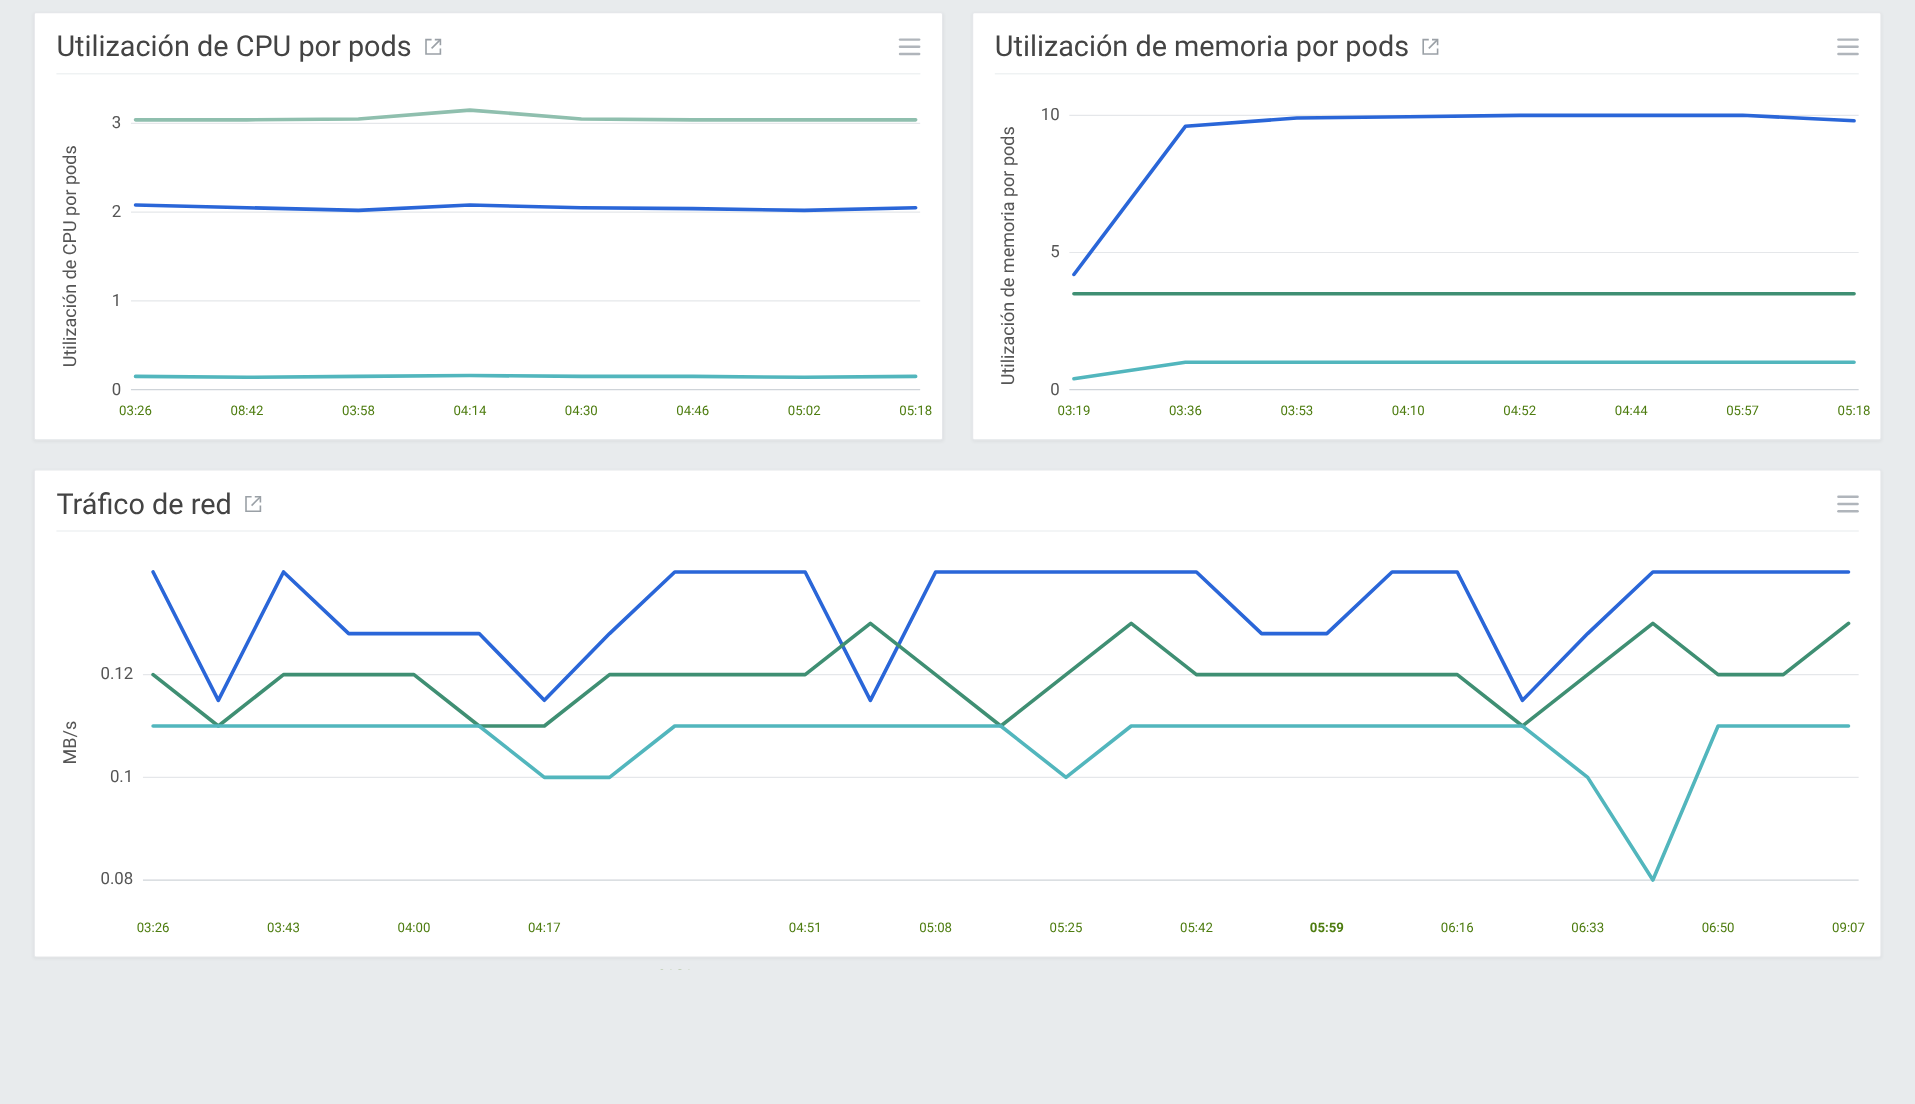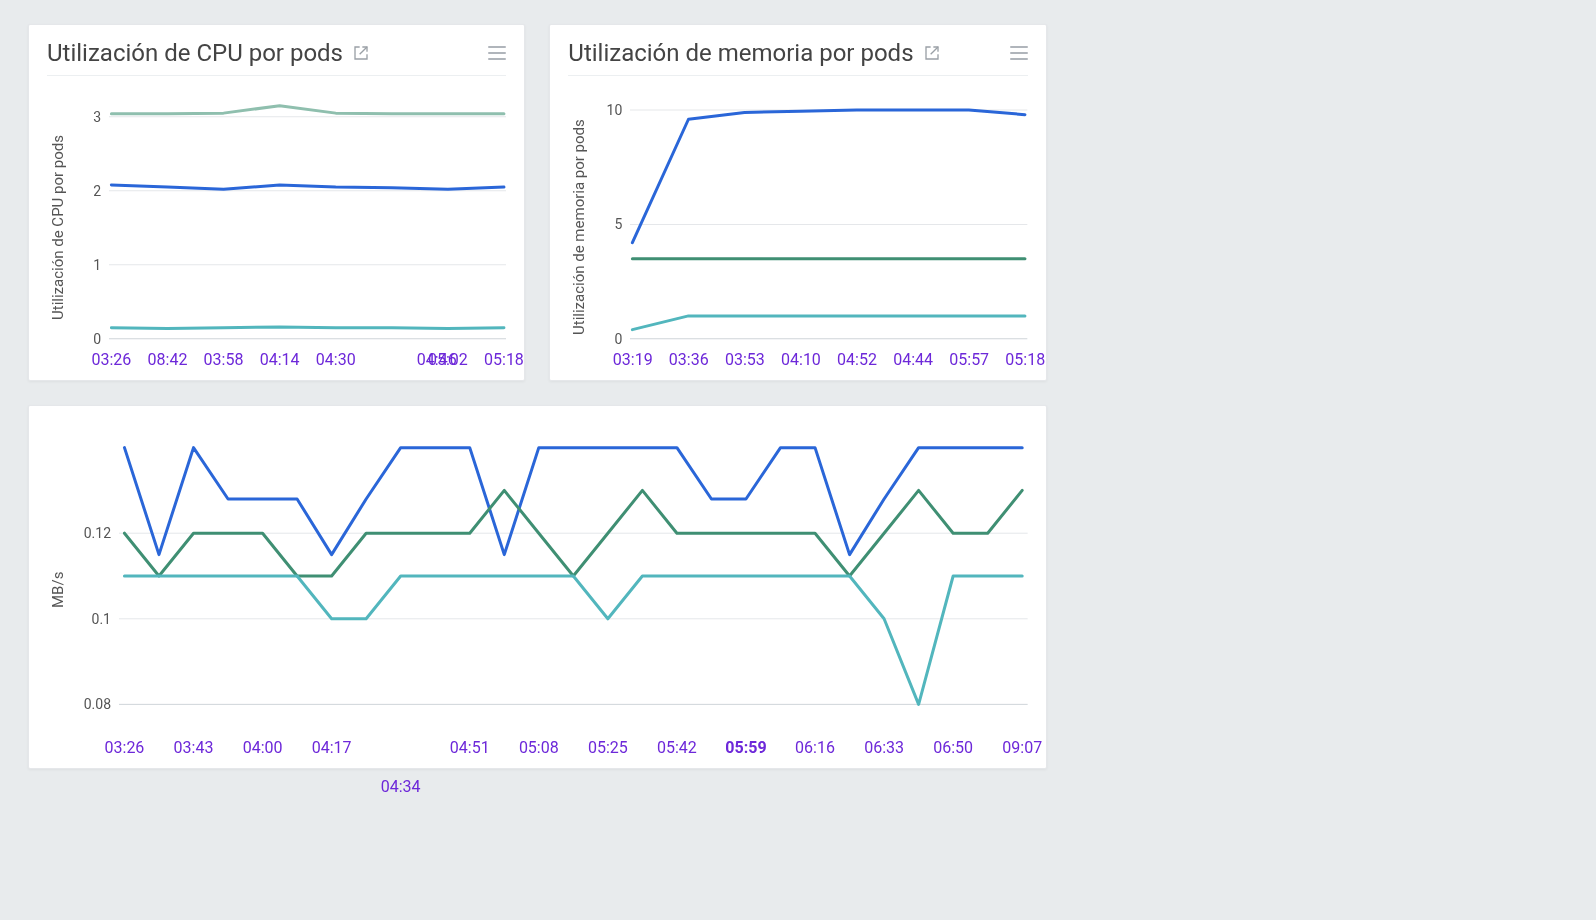--- a/index.html
+++ b/index.html
@@ -1,37 +1,37 @@
 <!DOCTYPE html>
 <html><head>
 <meta charset="utf-8">
 <style>
   html,body{margin:0;padding:0;background:#e8ebed;font-family:-apple-system,BlinkMacSystemFont,"Segoe UI",Roboto,Helvetica,Arial,sans-serif;color:#333;}
-  .dash{display:grid;grid-template-columns:1fr 1fr 1fr;gap:24px;padding:24px 28px;}
+  .dash{display:grid;grid-template-columns:1fr 1fr;gap:24px;padding:10px 28px;}
   .panel{background:#fff;border:1px solid #e5e7ea;border-radius:2px;box-shadow:0 1px 3px rgba(0,0,0,.05);padding:14px 18px 8px 18px;position:relative;}
   .panel.wide{grid-column:1 / span 2;}
   .panel-header{display:flex;align-items:center;justify-content:space-between;border-bottom:1px solid #eceff1;padding-bottom:8px;margin-bottom:6px;}
   .panel-title-wrap{display:flex;align-items:center;gap:10px;}
   .panel-title{font-size:24px;font-weight:400;color:#444;}
   .ext-icon{width:16px;height:16px;color:#9aa0a6;}
   .menu-icon{width:18px;height:14px;display:flex;flex-direction:column;justify-content:space-between;cursor:pointer;}
   .menu-icon span{display:block;height:2px;background:#b0b5bb;border-radius:1px;}
   .chart-body{position:relative;display:flex;height:290px;}
   .panel.wide .chart-body{height:340px;}
   .y-axis-label{writing-mode:vertical-rl;transform:rotate(180deg);font-size:15px;color:#555;text-align:center;flex:0 0 auto;padding:8px 2px;}
   .y-ticks{position:absolute;left:0;top:0;bottom:28px;width:100%;}
   .y-tick-label{position:absolute;font-size:14px;color:#555;right:100%;transform:translateY(-50%);white-space:nowrap;}
   .plot{flex:1 1 auto;position:relative;margin-left:40px;}
   .panel.wide .plot{margin-left:50px;}
   .plot svg{position:absolute;inset:0;width:100%;height:calc(100% - 28px);}
   .gridline{stroke:#e5e7ea;stroke-width:1;}
   .baseline{stroke:#cfd4d9;stroke-width:1;}
   .series{fill:none;stroke-width:3;stroke-linejoin:round;stroke-linecap:round;}
   .x-ticks{position:absolute;left:0;right:0;bottom:0;height:28px;}
-  .x-tick-label{position:absolute;font-size:16px;color:#6d28d9;transform:translateX(-50%);top:6px;white-space:nowrap;}
+  .x-tick-label{position:absolute;font-size:11px;color:#4d7c0f;transform:translateX(-50%);top:6px;white-space:nowrap;}
 </style>
 </head>
 <body>
 
 <div class="dash">
 
   <div class="panel">
     <div class="panel-header">
       <div class="panel-title-wrap">
         <span class="panel-title">Utilización de CPU por pods</span>
@@ -64,21 +64,21 @@
             <path class="series" d="M6 60.82352941176468 L147.14285714285714 60.82352941176468 L288.2857142857143 59.41176470588239 L429.42857142857144 45.294117647058805 L570.5714285714286 59.41176470588239 L711.7142857142857 60.82352941176468 L852.8571428571429 60.82352941176468 L994 60.82352941176468" stroke="#8fbfae" vector-effect="non-scaling-stroke"></path>
             <path class="series" d="M6 196.35294117647055 L147.14285714285714 200.58823529411765 L288.2857142857143 204.8235294117647 L429.42857142857144 196.35294117647055 L570.5714285714286 200.58823529411765 L711.7142857142857 202 L852.8571428571429 204.8235294117647 L994 200.58823529411765" stroke="#2a66d8" vector-effect="non-scaling-stroke"></path>
             <path class="series" d="M6 468.82352941176475 L147.14285714285714 470.2352941176471 L288.2857142857143 468.82352941176475 L429.42857142857144 467.4117647058823 L570.5714285714286 468.82352941176475 L711.7142857142857 468.82352941176475 L852.8571428571429 470.2352941176471 L994 468.82352941176475" stroke="#52b6bd" vector-effect="non-scaling-stroke"></path>
           </svg>
           <div class="x-ticks">
             <span class="x-tick-label" style="left:0.6%;">03:26</span>
             <span class="x-tick-label" style="left:14.714285714285714%;">08:42</span>
             <span class="x-tick-label" style="left:28.828571428571426%;">03:58</span>
             <span class="x-tick-label" style="left:42.942857142857136%;">04:14</span>
             <span class="x-tick-label" style="left:57.05714285714285%;">04:30</span>
-            <span class="x-tick-label" style="left:71.17142857142858%;margin-left:45px;">04:46</span>
+            <span class="x-tick-label" style="left:71.17142857142858%;">04:46</span>
             <span class="x-tick-label" style="left:85.28571428571428%;">05:02</span>
             <span class="x-tick-label" style="left:99.4%;">05:18</span>
           </div>
         </div>
     </div>
   </div>
 
   <div class="panel">
     <div class="panel-header">
       <div class="panel-title-wrap">
@@ -119,20 +119,35 @@
             <span class="x-tick-label" style="left:57.05714285714285%;">04:52</span>
             <span class="x-tick-label" style="left:71.17142857142858%;">04:44</span>
             <span class="x-tick-label" style="left:85.28571428571428%;">05:57</span>
             <span class="x-tick-label" style="left:99.4%;">05:18</span>
           </div>
         </div>
     </div>
   </div>
 
   <div class="panel wide">
+    <div class="panel-header">
+      <div class="panel-title-wrap">
+        <span class="panel-title">Tráfico de red</span>
+        <svg class="ext-icon" viewBox="0 0 24 24" fill="none" stroke="currentColor" stroke-width="2">
+            <path d="M14 3h7v7"></path>
+            <path d="M10 14L21 3"></path>
+            <path d="M21 14v7H3V3h7"></path>
+          </svg>
+      </div>
+      <div class="menu-icon">
+          <span></span>
+          <span></span>
+          <span></span>
+        </div>
+    </div>
     <div class="chart-body">
       <div class="y-axis-label">MB/s</div>
       <div class="plot">
           <div class="y-ticks">
             <span class="y-tick-label" style="top:91.14285714285712%;margin-right:8px;margin-left:44px;">0.08</span>
             <span class="y-tick-label" style="top:63.714285714285694%;margin-right:8px;">0.1</span>
             <span class="y-tick-label" style="top:36.28571428571428%;margin-right:8px;">0.12</span>
           </div>
           <svg viewBox="0 0 1000 500" preserveAspectRatio="none">
             <line class="baseline" x1="0" y1="455.71428571428567" x2="1000" y2="455.71428571428567" vector-effect="non-scaling-stroke"></line>

